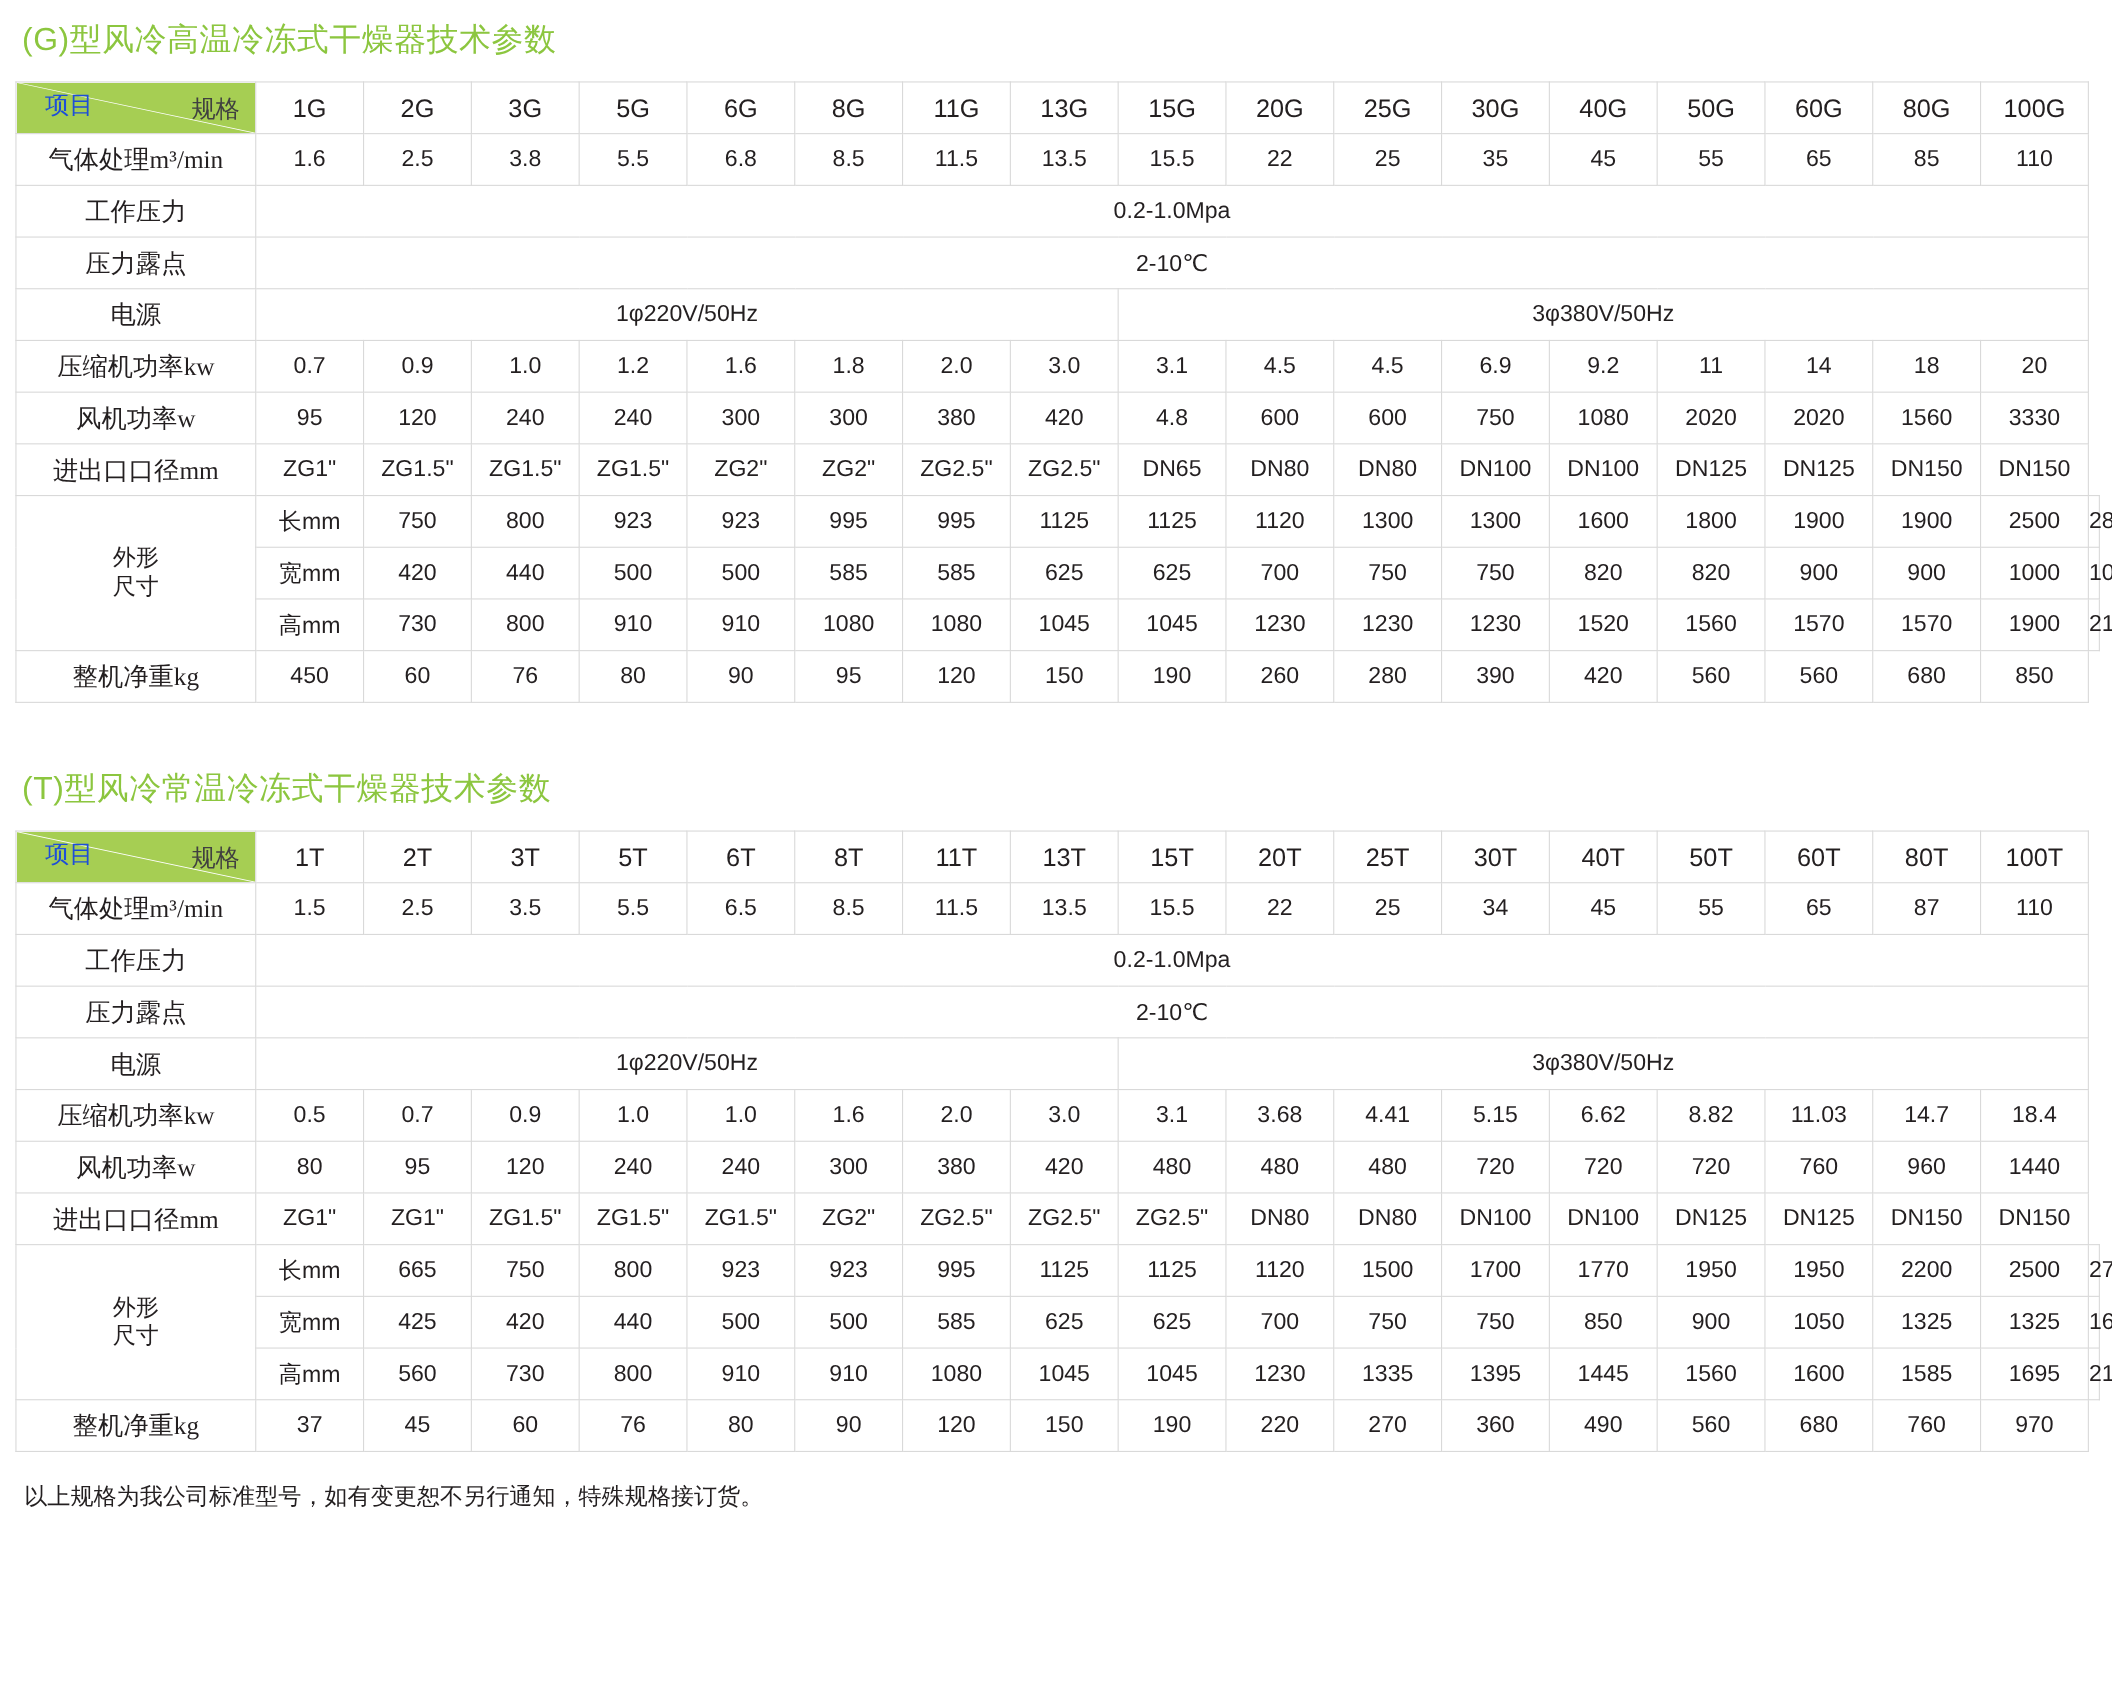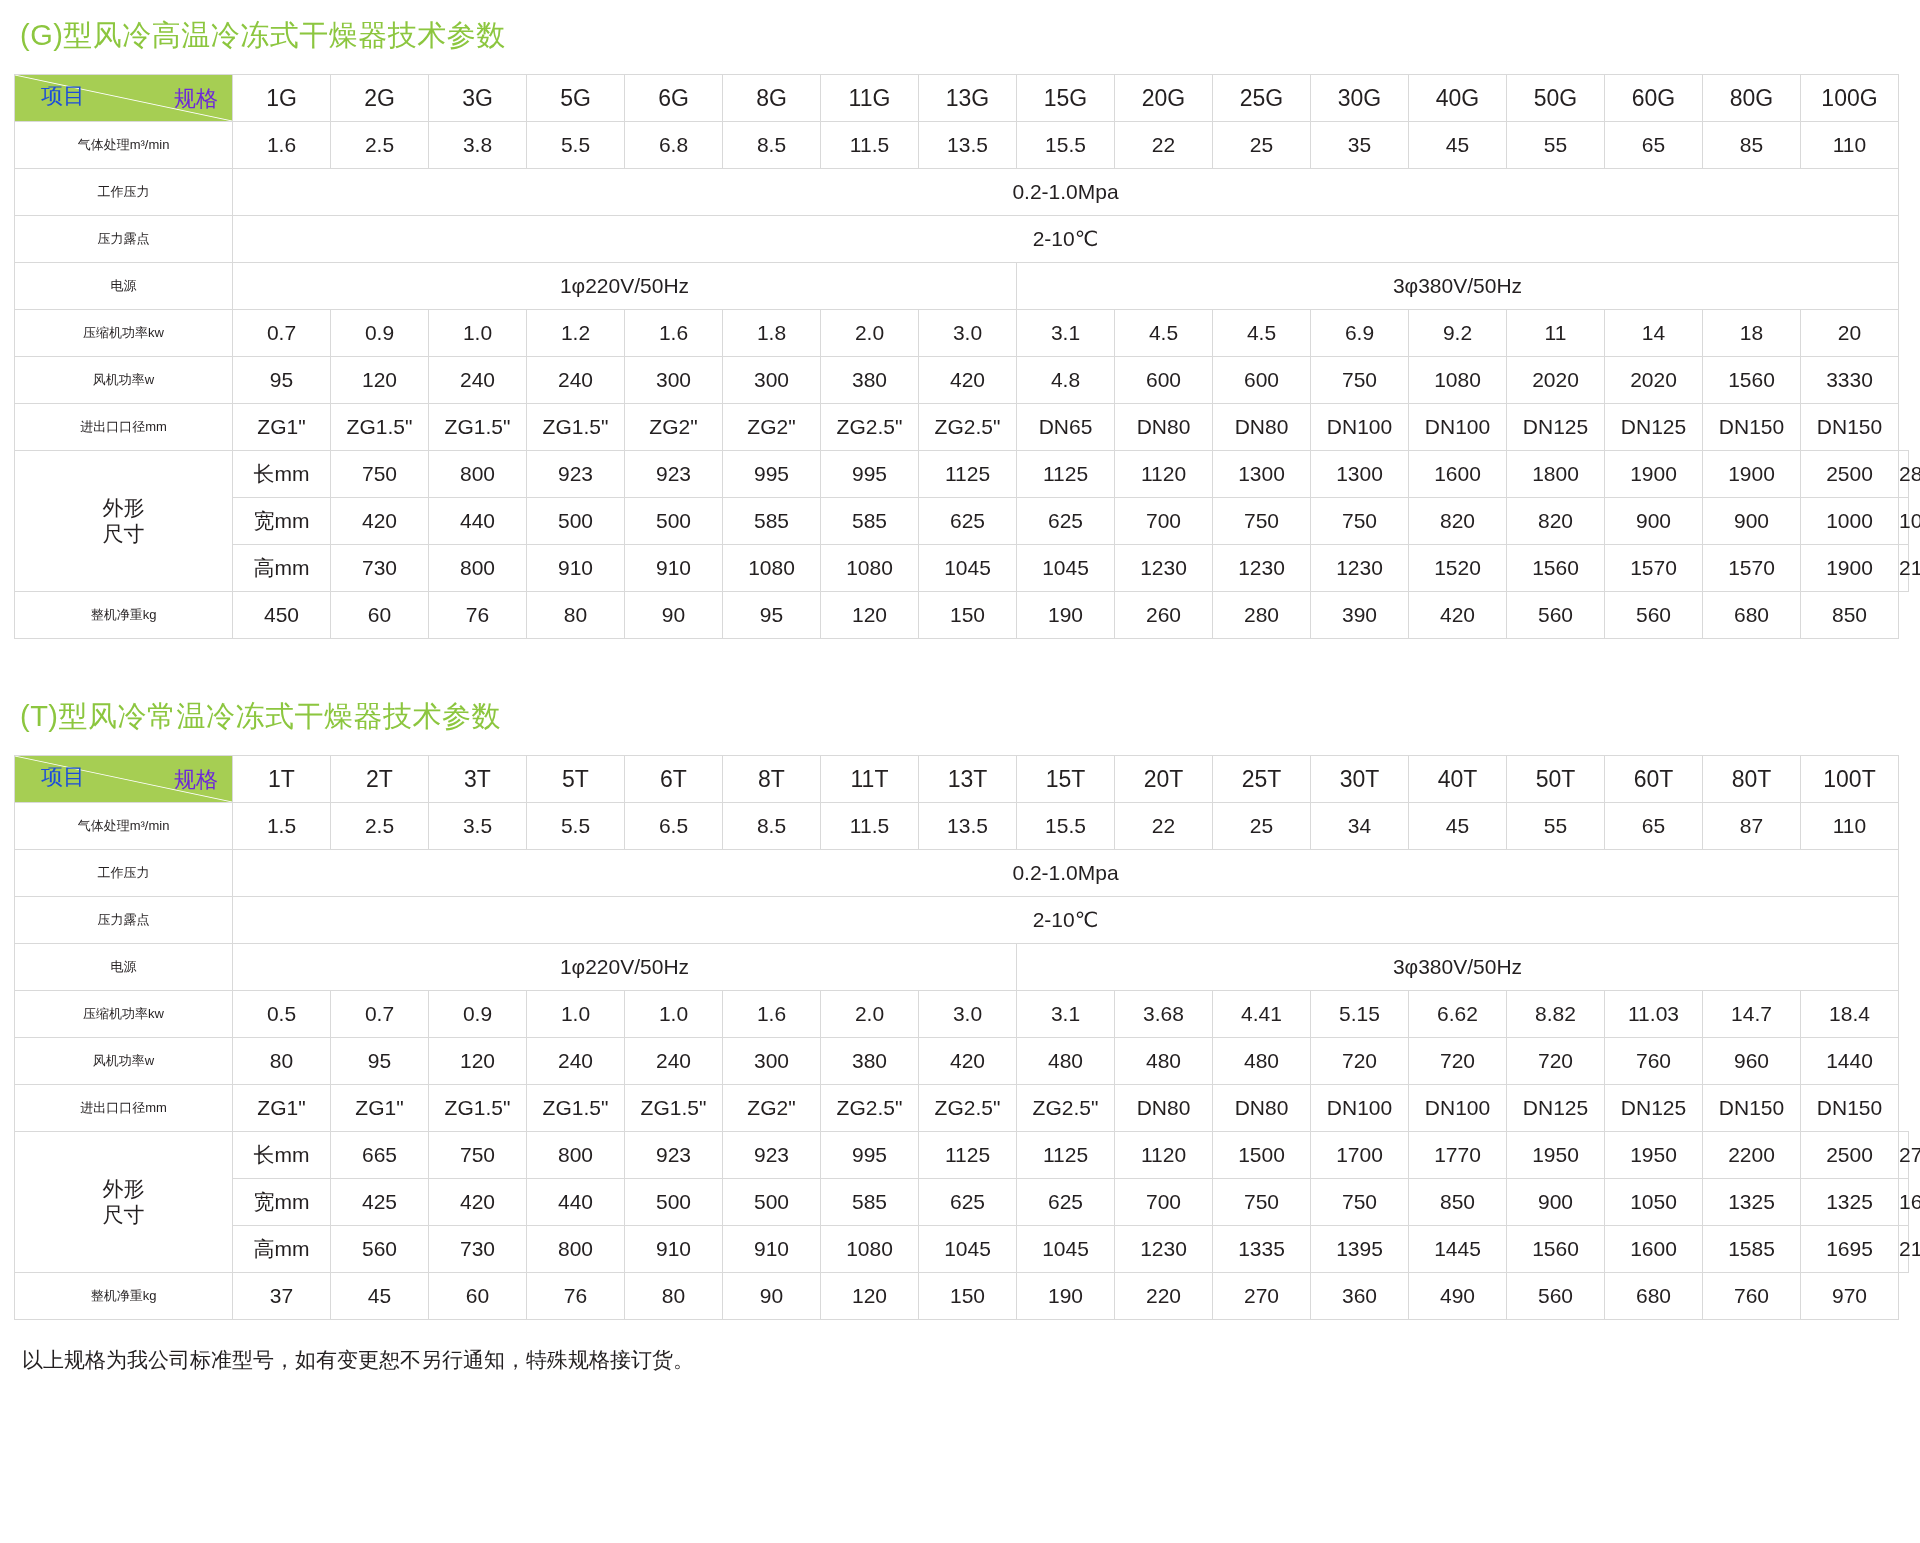--- a/index.html
+++ b/index.html
@@ -63,33 +63,34 @@
     top: 0;
     width: 100%;
     height: 100%;
   }
   .corner .diag svg { display: block; width: 100%; height: 100%; }
   .corner .lbl-spec {
     position: absolute;
     right: 14px;
     top: 9px;
     font-size: 22px;
-    color: #6d28d9;
+    color: #404040;
   }
   .corner .lbl-item {
     position: absolute;
     left: 26px;
     bottom: 10px;
     font-size: 22px;
     color: #1d4ed8;
   }
   .rowlabel {
     text-align: center;
-    font-size: 13px;
+    font-size: 23px;
     white-space: nowrap;
+    font-family: Liberation Serif, serif;
   }
   .merged {
     text-align: center;
   }
   .dim-label {
     width: 96px;
     text-align: center;
   }
   .dim-group {
     width: 122px;

